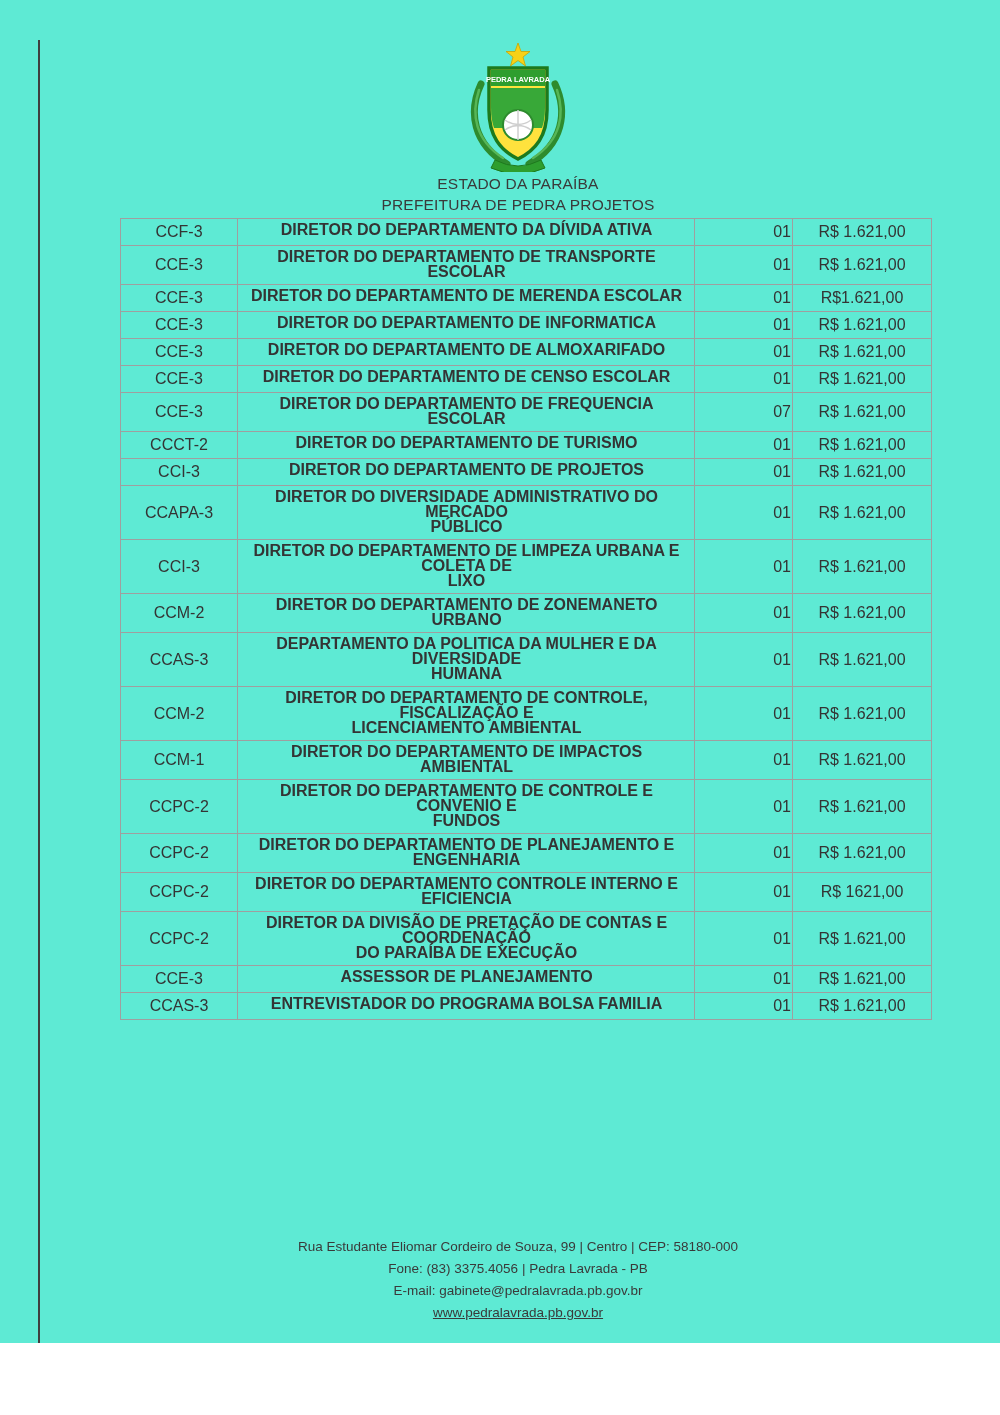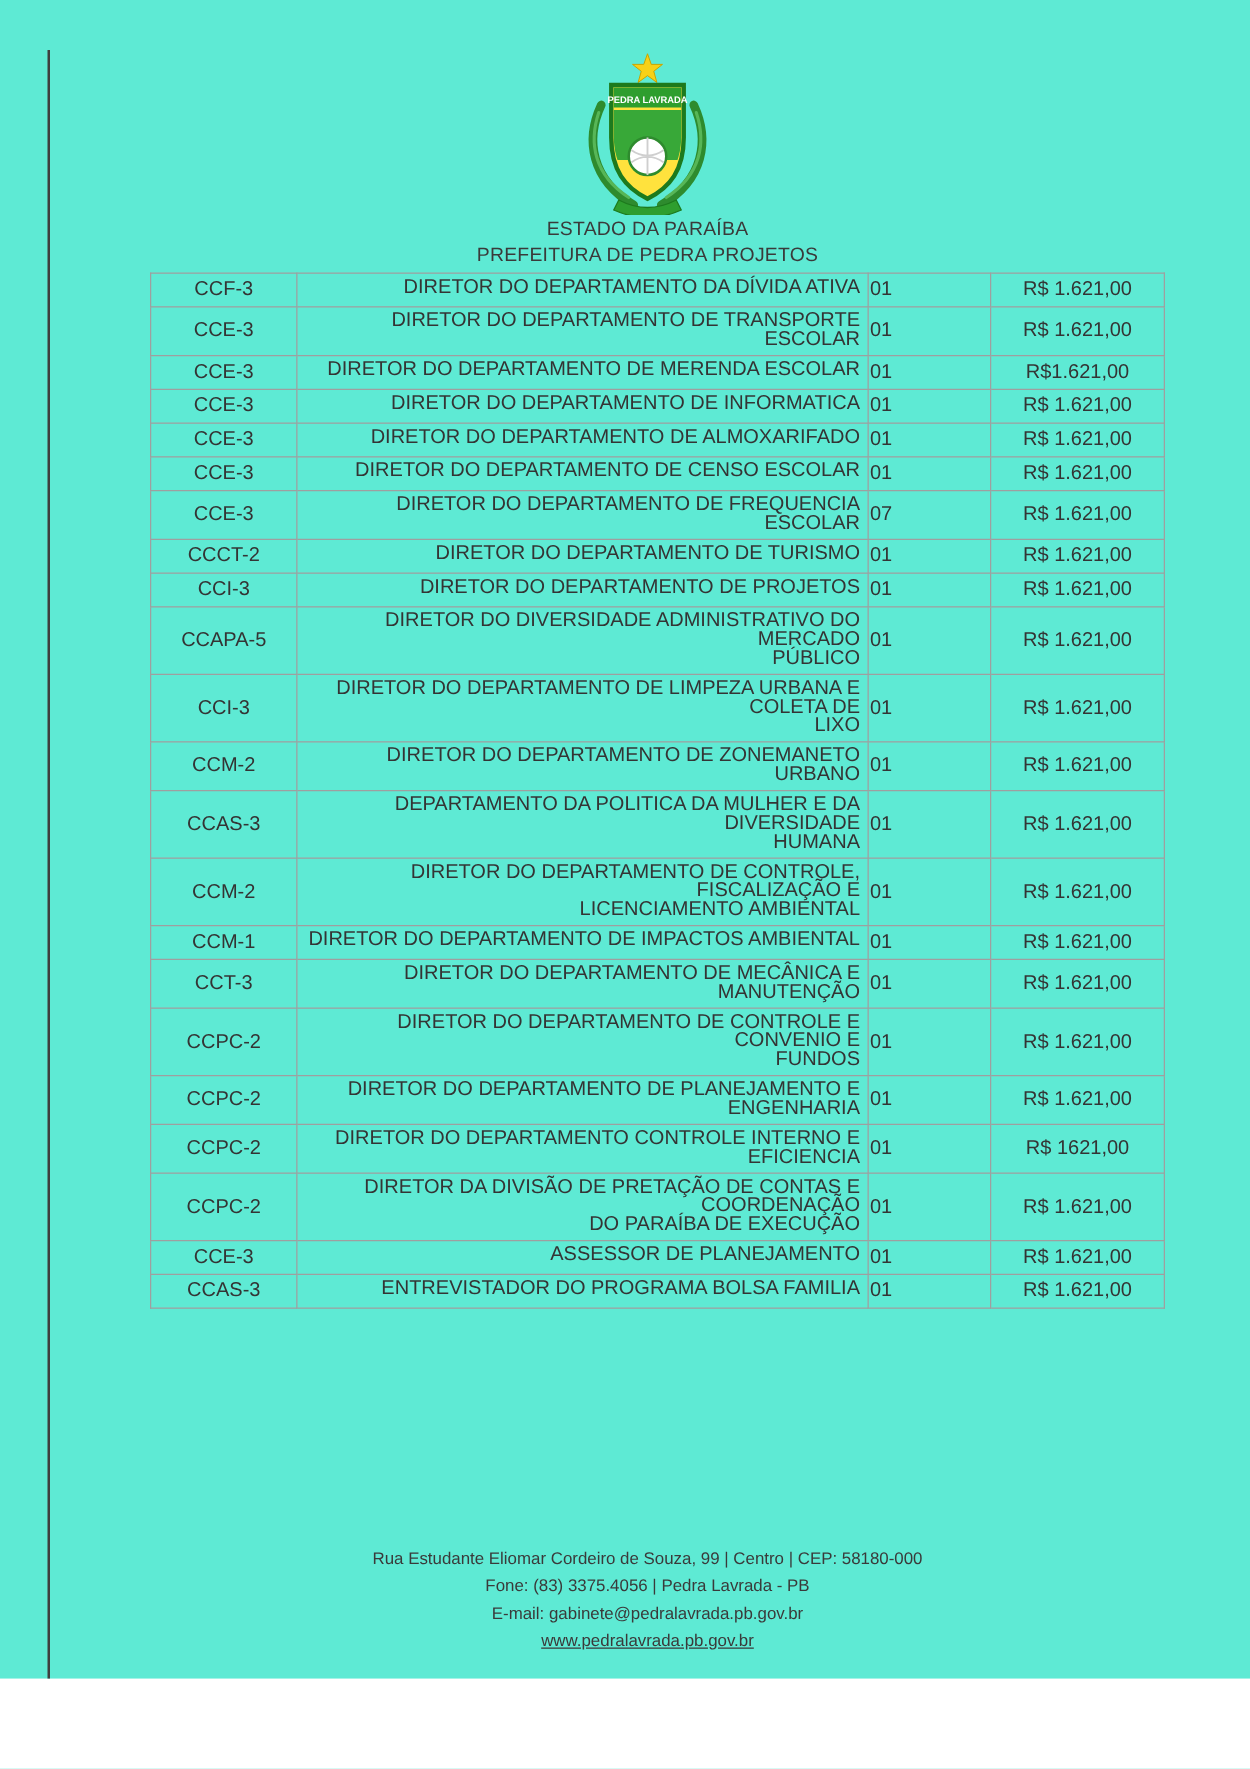--- a/index.html
+++ b/index.html
@@ -48,23 +48,23 @@
     table-layout: fixed;
     font-size: 16px;
     color: #343434;
   }
   table.doc-table td {
     border: 1px solid #9f9f9f;
     overflow: hidden;
   }
   table.doc-table tr { height: 27px; }
   td.code   { width: 112px; text-align: center; vertical-align: middle; padding: 1px 2px; }
-  td.title  { width: 443px; text-align: right; vertical-align: top;
-              padding: 3px 6px 5px 7px; line-height: 15px; white-space: pre-line; }
-  td.qty    { width: 95px;  text-align: left; vertical-align: middle; }
+  td.title  { width: 443px; text-align: center; vertical-align: top;
+              padding: 3px 6px 5px 7px; line-height: 15px; white-space: pre-line; font-weight: bold; }
+  td.qty    { width: 95px;  text-align: right; vertical-align: middle; }
   td.salary { width: 136px; text-align: center; vertical-align: middle; }
   .footer {
     position: absolute;
     left: 120px;
     top: 1236px;
     width: 796px;
     text-align: center;
     font-size: 13.5px;
     color: #3a3a3a;
   }
@@ -162,21 +162,21 @@
           <td class="qty">01</td>
           <td class="salary">R$ 1.621,00</td>
         </tr>
         <tr>
           <td class="code">CCI-3</td>
           <td class="title">DIRETOR DO DEPARTAMENTO DE PROJETOS</td>
           <td class="qty">01</td>
           <td class="salary">R$ 1.621,00</td>
         </tr>
         <tr>
-          <td class="code">CCAPA-5</td>
+          <td class="code">CCAPA-3</td>
           <td class="title">DIRETOR DO DIVERSIDADE ADMINISTRATIVO DO MERCADO
 PÚBLICO</td>
           <td class="qty">01</td>
           <td class="salary">R$ 1.621,00</td>
         </tr>
         <tr>
           <td class="code">CCI-3</td>
           <td class="title">DIRETOR DO DEPARTAMENTO DE LIMPEZA URBANA E COLETA DE
 LIXO</td>
           <td class="qty">01</td>
@@ -198,26 +198,20 @@
         <tr>
           <td class="code">CCM-2</td>
           <td class="title">DIRETOR DO DEPARTAMENTO DE CONTROLE, FISCALIZAÇÃO E
 LICENCIAMENTO AMBIENTAL</td>
           <td class="qty">01</td>
           <td class="salary">R$ 1.621,00</td>
         </tr>
         <tr>
           <td class="code">CCM-1</td>
           <td class="title">DIRETOR DO DEPARTAMENTO DE IMPACTOS AMBIENTAL</td>
-          <td class="qty">01</td>
-          <td class="salary">R$ 1.621,00</td>
-        </tr>
-        <tr>
-          <td class="code">CCT-3</td>
-          <td class="title">DIRETOR DO DEPARTAMENTO DE MECÂNICA E MANUTENÇÃO</td>
           <td class="qty">01</td>
           <td class="salary">R$ 1.621,00</td>
         </tr>
         <tr>
           <td class="code">CCPC-2</td>
           <td class="title">DIRETOR DO DEPARTAMENTO DE CONTROLE E CONVENIO E
 FUNDOS</td>
           <td class="qty">01</td>
           <td class="salary">R$ 1.621,00</td>
         </tr>

